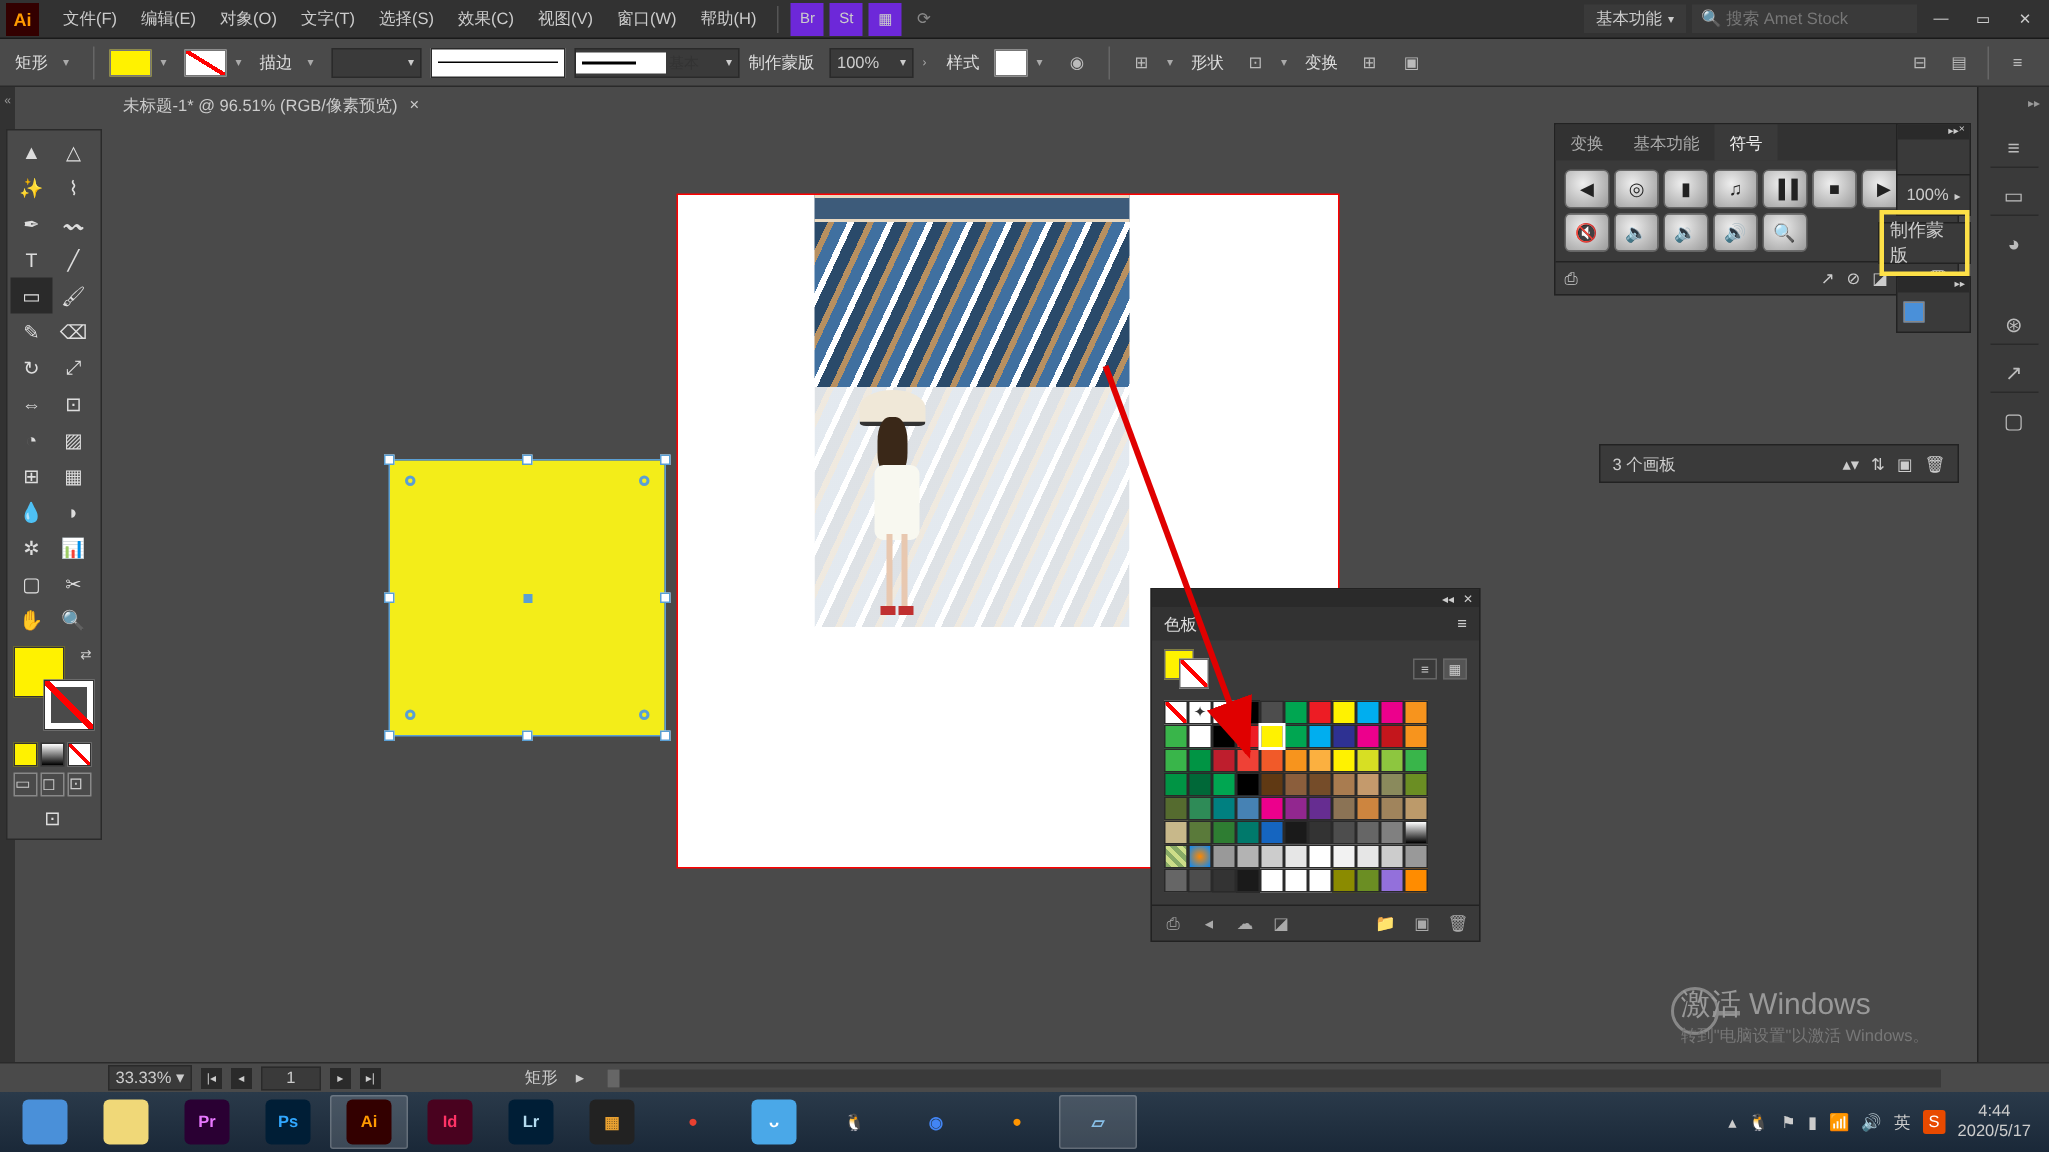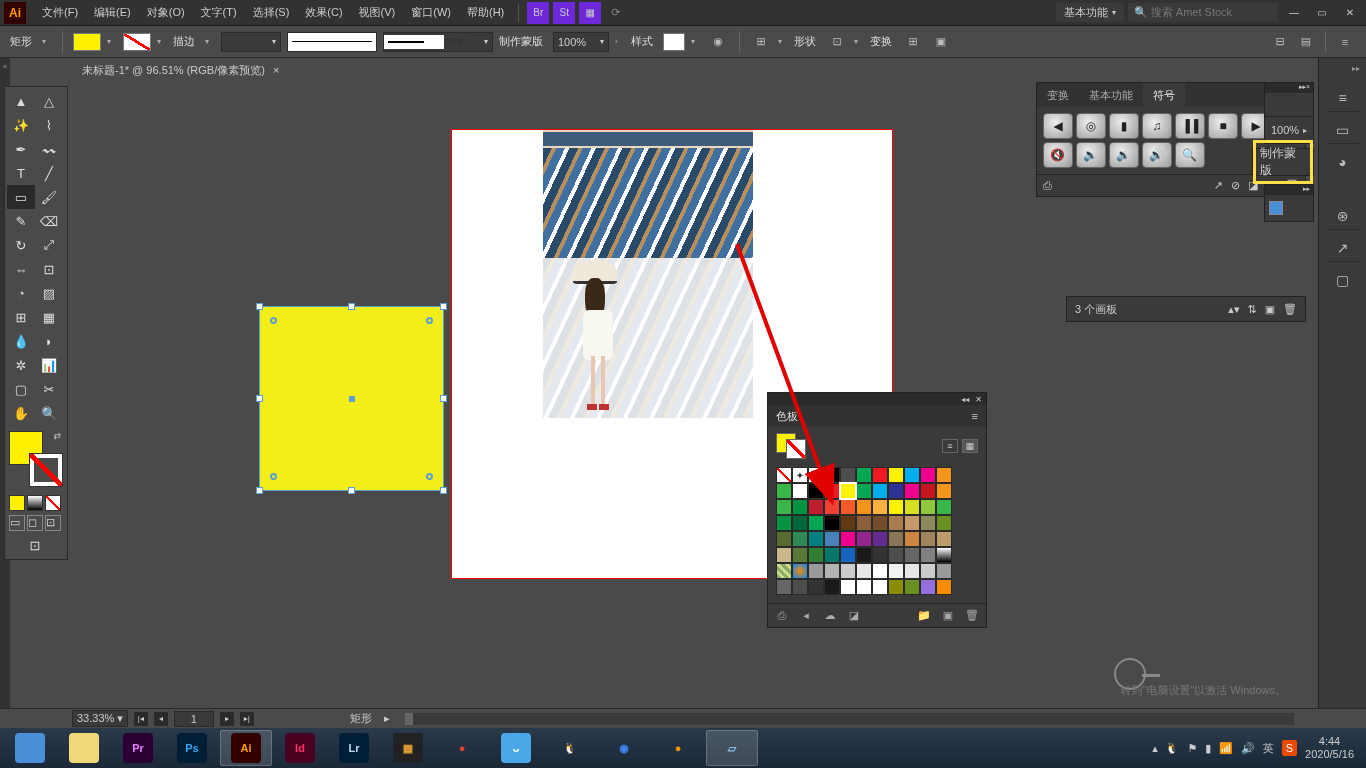--- a/index.html
+++ b/index.html
@@ -535,20 +535,21 @@
   <div class="sb-nav">▸|</div>
   <span style="margin-left:90px">矩形</span>
   <span style="margin-left:6px">▸</span>
   <div class="sb-scroll">
       <div class="sb-thumb"></div>
     </div>
 </div>
 
 <div class="wm-key"></div>
 <div class="watermark">
+  <div class="wm-title">激活 Windows</div>
   <div class="wm-sub">转到"电脑设置"以激活 Windows。</div>
 </div>
 
 <div class="taskbar">
   <div id="tbitems" style="display:flex;gap:2px">
       <div class="tb-item">
         <div class="tb-ic" style="background: rgb(74, 144, 217); color: rgb(255, 255, 255);"></div>
       </div>
       <div class="tb-item">
         <div class="tb-ic" style="background: rgb(240, 216, 120); color: rgb(255, 255, 255);"></div>
@@ -594,16 +595,16 @@
     <span>▴</span>
     <span>🐧</span>
     <span>⚑</span>
     <span>▮</span>
     <span>📶</span>
     <span>🔊</span>
     <span>英</span>
     <span style="background:#e84a00;padding:2px 4px;border-radius:2px;color:#fff">S</span>
     <div class="tb-clock">
       <div>4:44</div>
-      <div>2020/5/16</div>
+      <div>2020/5/17</div>
     </div>
   </div>
 </div>
 
 </body></html>

